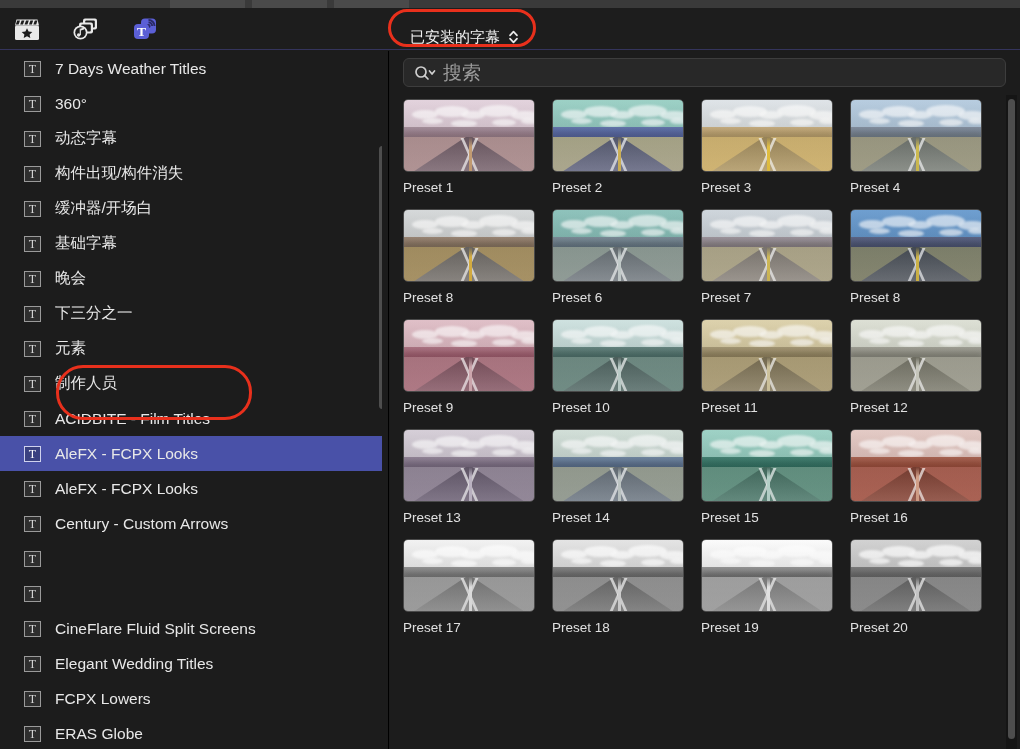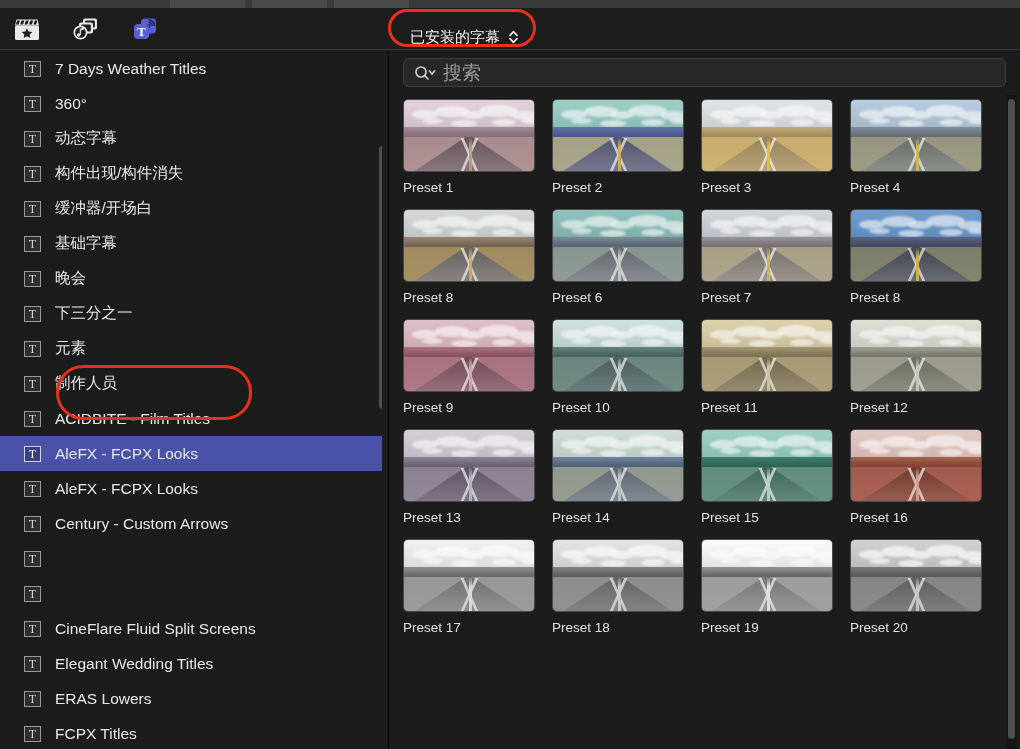--- a/index.html
+++ b/index.html
@@ -338,25 +338,25 @@
       <div class="side-row">
         <span class="t-badge">T</span>
         <span class="side-label">CineFlare Fluid Split Screens</span>
       </div>
       <div class="side-row">
         <span class="t-badge">T</span>
         <span class="side-label">Elegant Wedding Titles</span>
       </div>
       <div class="side-row">
         <span class="t-badge">T</span>
-        <span class="side-label">ERAS Lowers</span>
-      </div>
-      <div class="side-row">
-        <span class="t-badge">T</span>
-        <span class="side-label">FCPX Titles</span>
+        <span class="side-label">FCPX Lowers</span>
+      </div>
+      <div class="side-row">
+        <span class="t-badge">T</span>
+        <span class="side-label">ERAS Globe</span>
       </div>
     </div>
   <div id="sidebar-scrollbar"></div>
 </div>
 
 <div id="annot-sidebar"></div>
 
 <div id="main">
 
   <div id="search-field">

